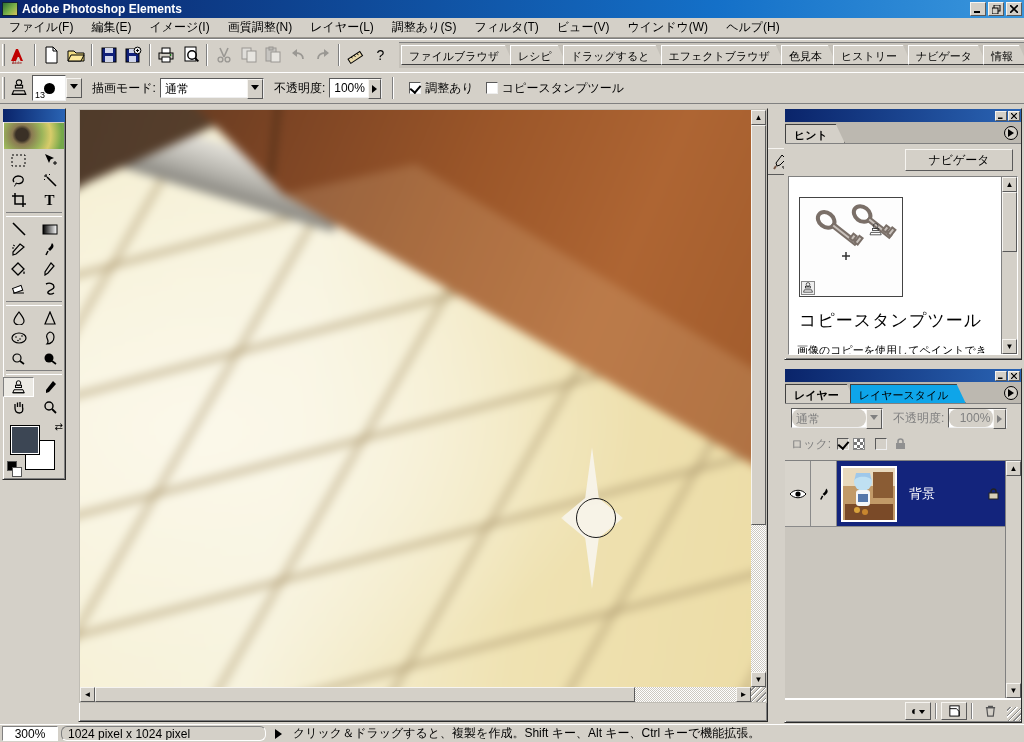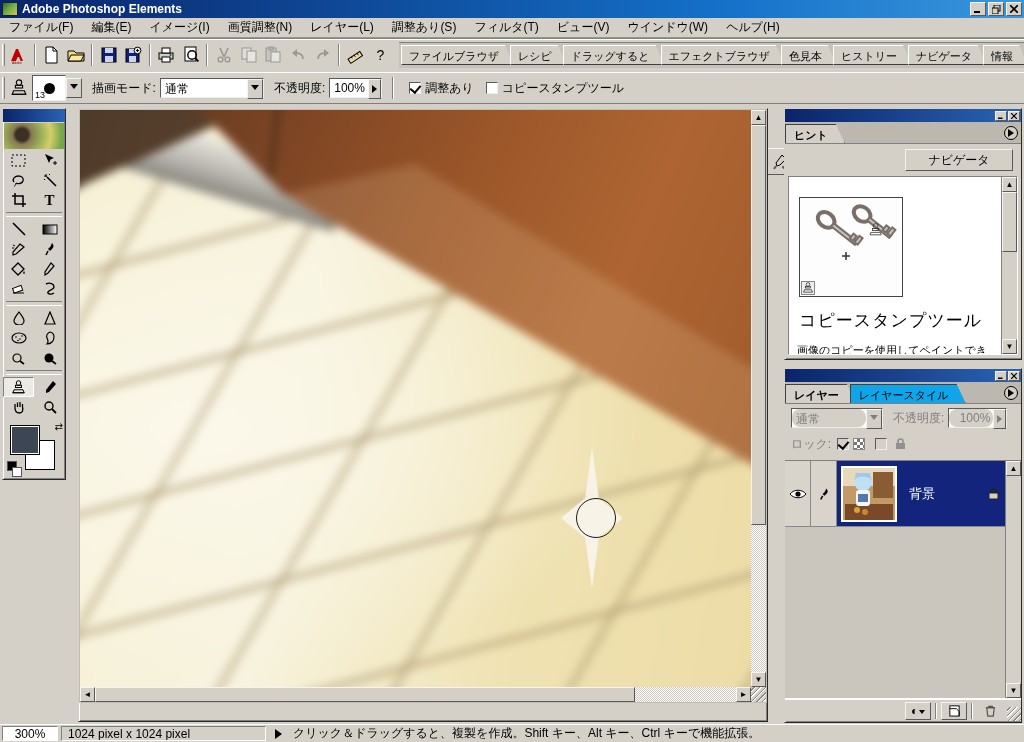--- a/index.html
+++ b/index.html
@@ -168,21 +168,21 @@
     display:flex; align-items:center; justify-content:flex-end; padding-right:18px; gap:2px; }
   .lb-btn { width:26px; height:18px; display:flex; align-items:center; justify-content:center; }
   .lb-sep { width:2px; height:16px; border-left:1px solid #808080; border-right:1px solid #fff; margin:0 2px; }
   #pal-grip { position:absolute; right:0; bottom:0; width:14px; height:14px;
     background:repeating-linear-gradient(135deg,#d4d0c8 0 2px,#8a8a8a 2px 3px,#fff 3px 4px); }
   
   #statusbar { position:absolute; left:0; top:724px; width:1024px; height:18px;
     border-top:1px solid #fff; display:flex; align-items:center; gap:3px; padding:1px 2px; }
   .status-box { height:15px; display:flex; align-items:center; padding:0 6px; white-space:nowrap; overflow:hidden; }
   #status-zoom { width:56px; background:#fff; justify-content:center; }
-  #status-dims { width:205px; }
+  #status-dims { width:205px;border-radius:6px; }
   #status-hint { flex:1; }
   #status-hint .play { width:0; height:0; border:5px solid transparent; border-left:7px solid #000; margin-right:6px; }
   svg { display:block; }
 </style>
 </head>
 <body>
 
 <div id="titlebar">
   <div class="appicon"></div>
   <div class="ttl">Adobe Photoshop Elements</div>

